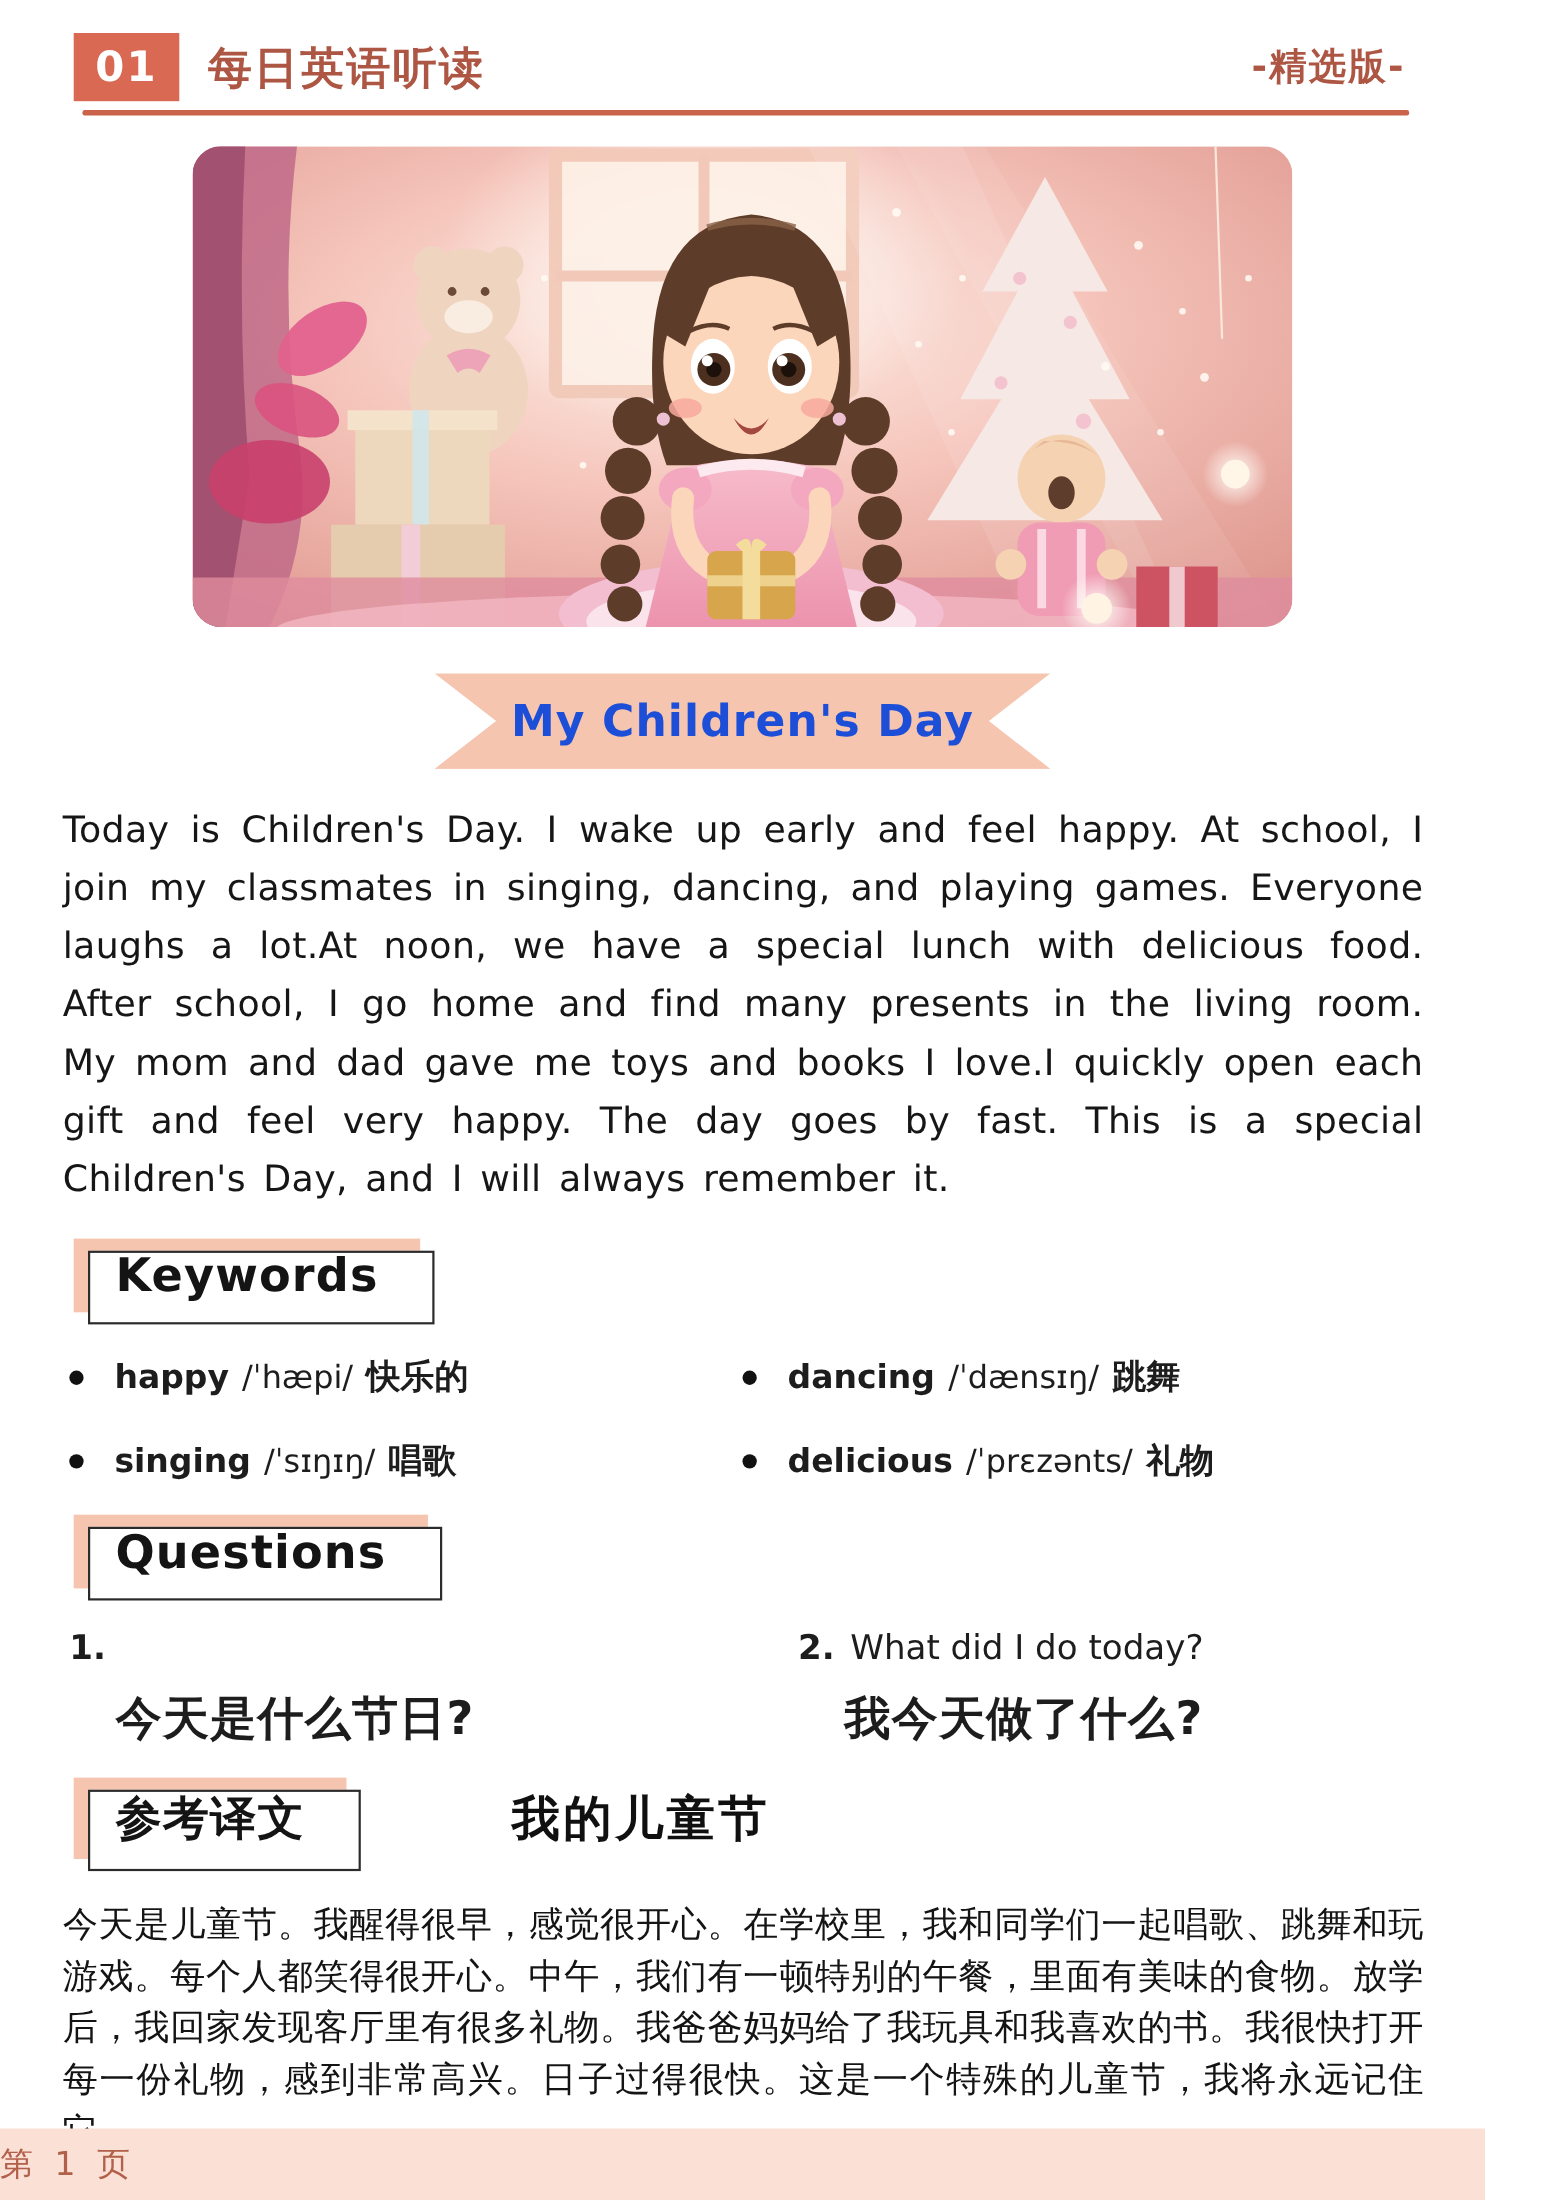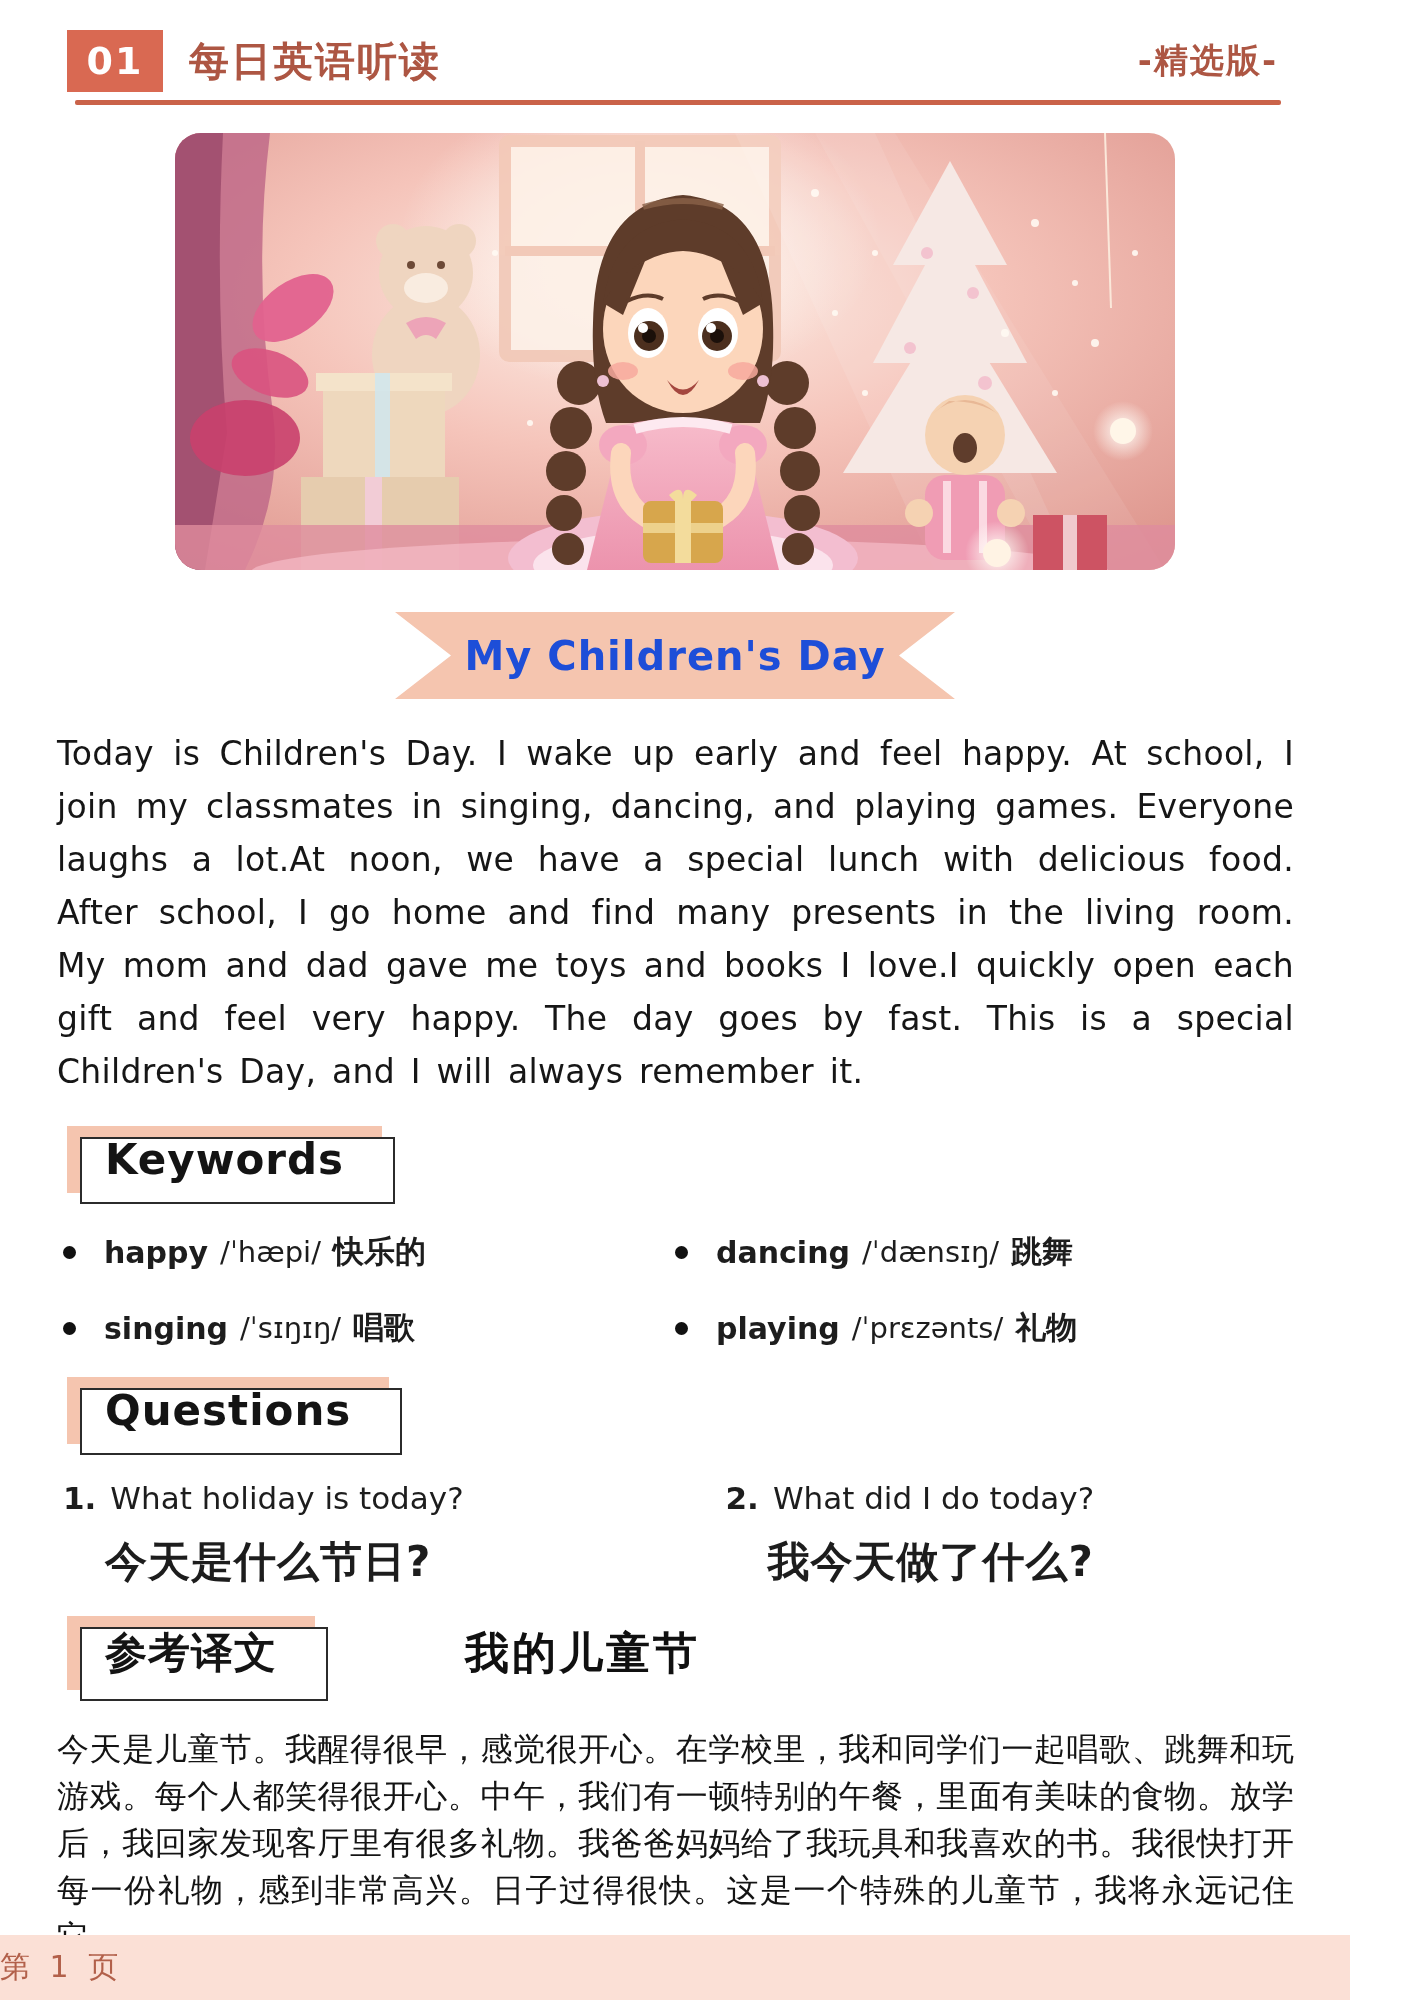--- a/index.html
+++ b/index.html
@@ -290,33 +290,32 @@
       <span class="kw-meaning">唱歌</span>
     </div>
     <div class="kw-item">
       <span class="kw-bullet"></span>
       <span class="kw-word">dancing</span>
       <span class="kw-ipa">/ˈdænsɪŋ/</span>
       <span class="kw-meaning">跳舞</span>
     </div>
     <div class="kw-item">
       <span class="kw-bullet"></span>
-      <span class="kw-word">playing</span>
+      <span class="kw-word">delicious</span>
       <span class="kw-ipa">/ˈprɛzənts/</span>
       <span class="kw-meaning">礼物</span>
     </div>
   </div>
 
   
   <div class="tag">Questions</div>
   <div class="q-grid">
     <div class="q-item">
       <div class="q-en">
         <span class="q-num">1.</span>
-        <span>What holiday is today?</span>
       </div>
       <div class="q-zh">今天是什么节日?</div>
     </div>
     <div class="q-item">
       <div class="q-en">
         <span class="q-num">2.</span>
         <span>What did I do today?</span>
       </div>
       <div class="q-zh">我今天做了什么?</div>
     </div>

